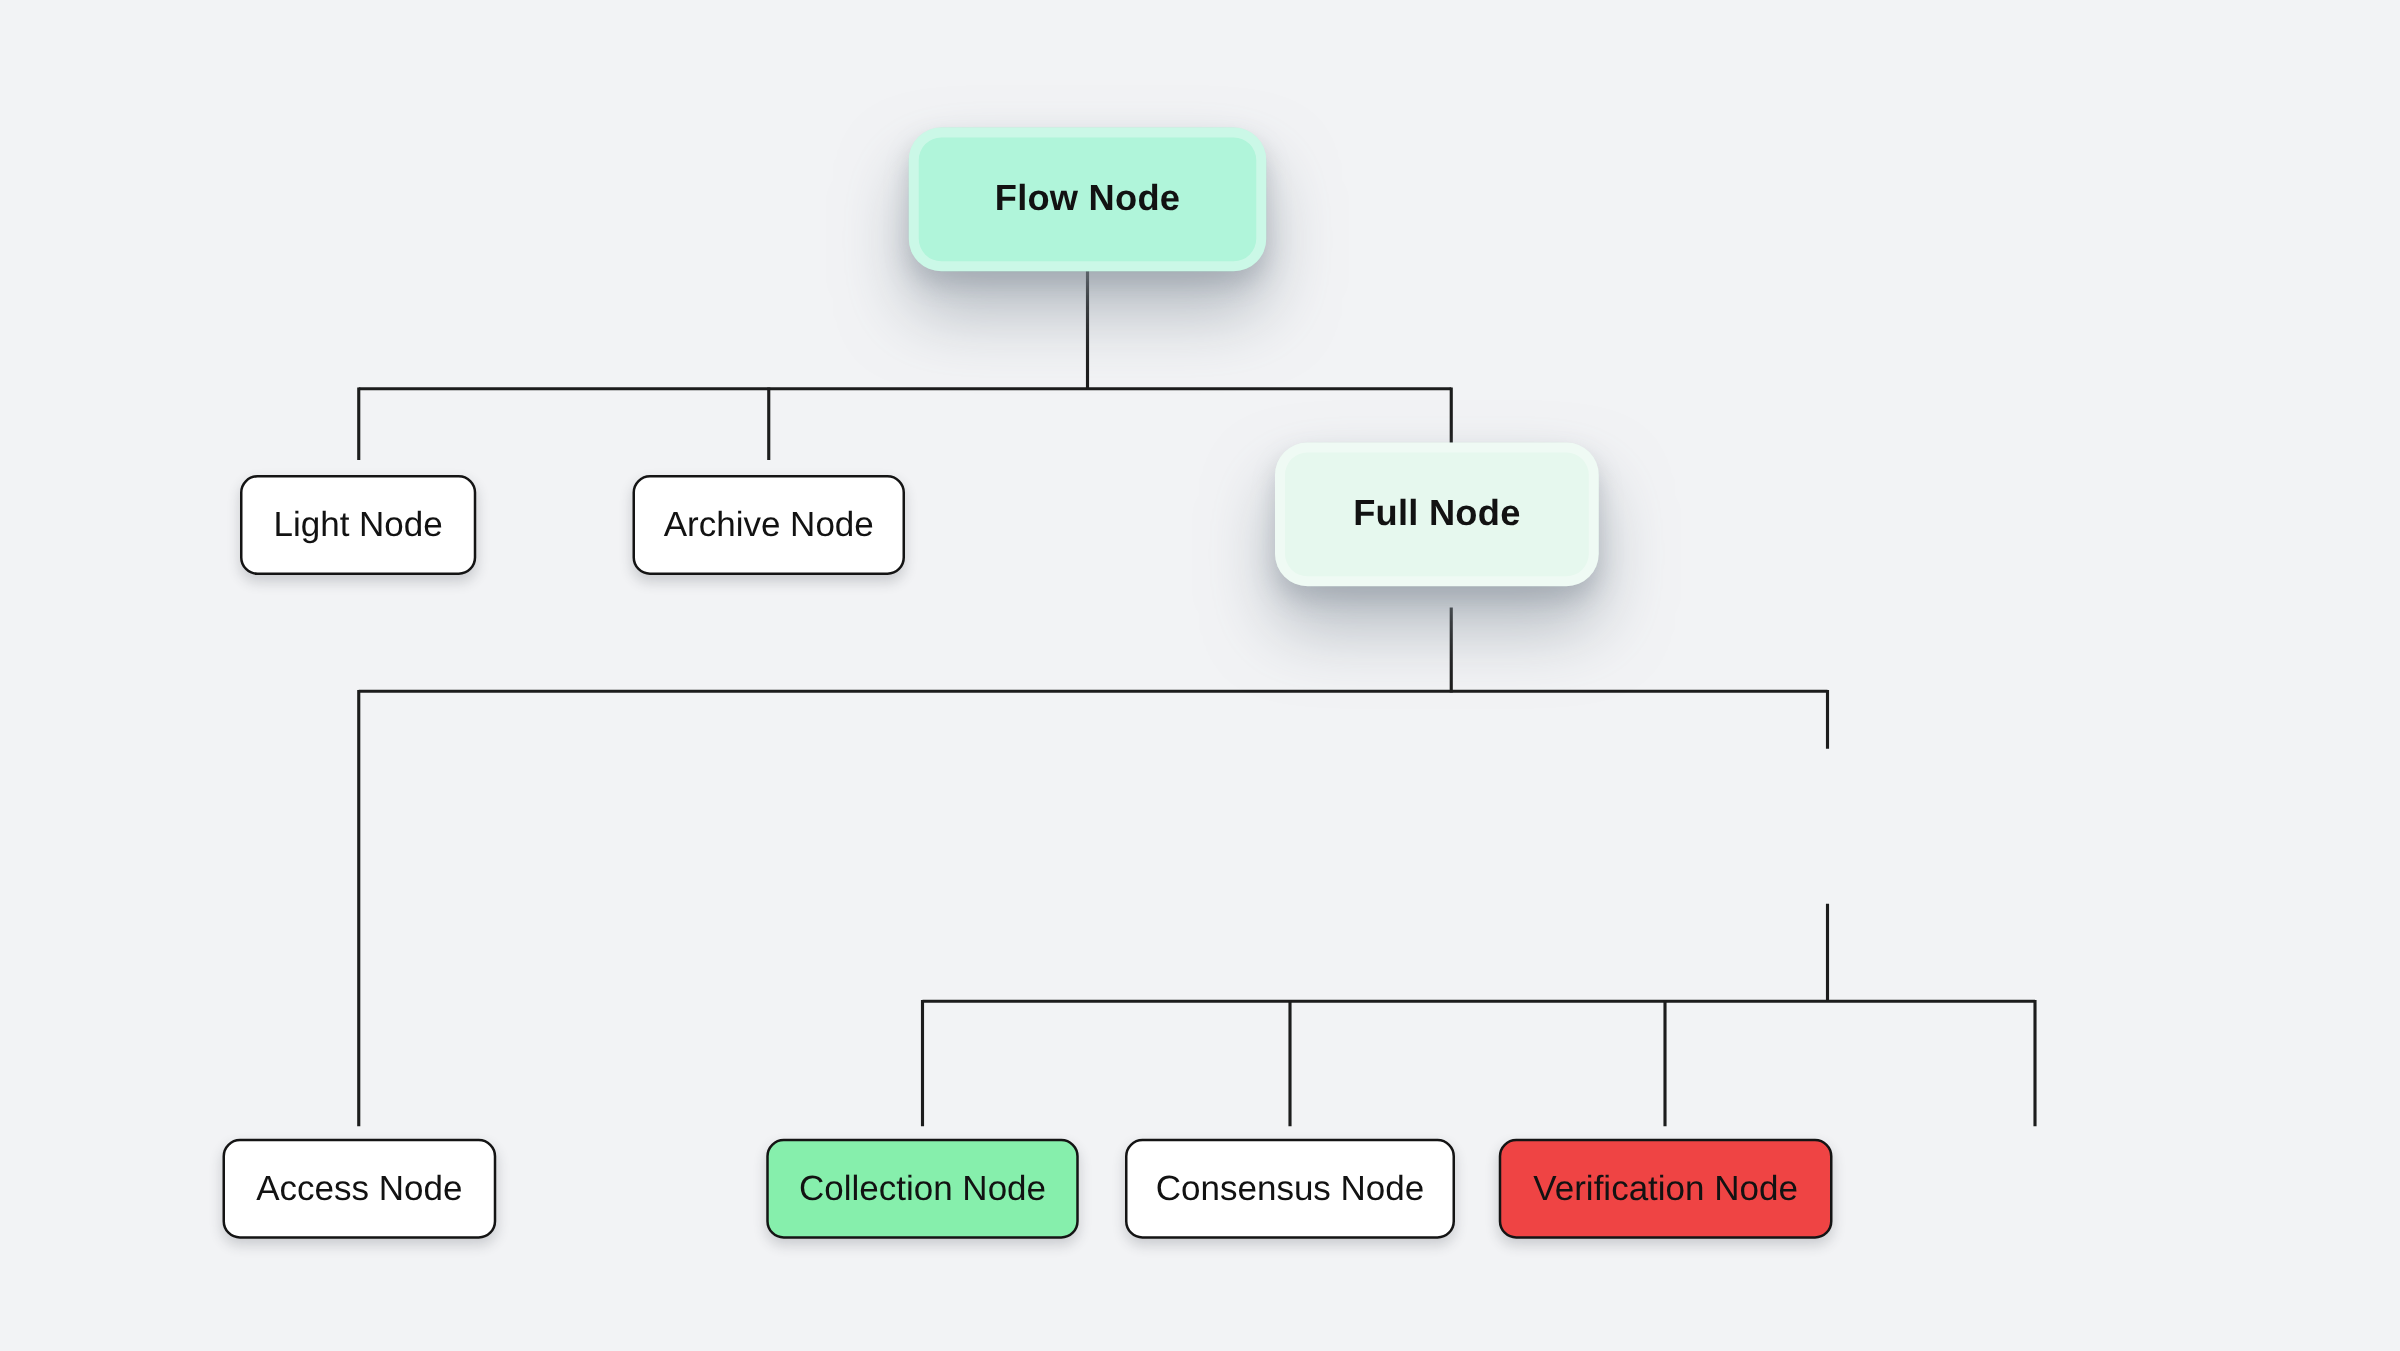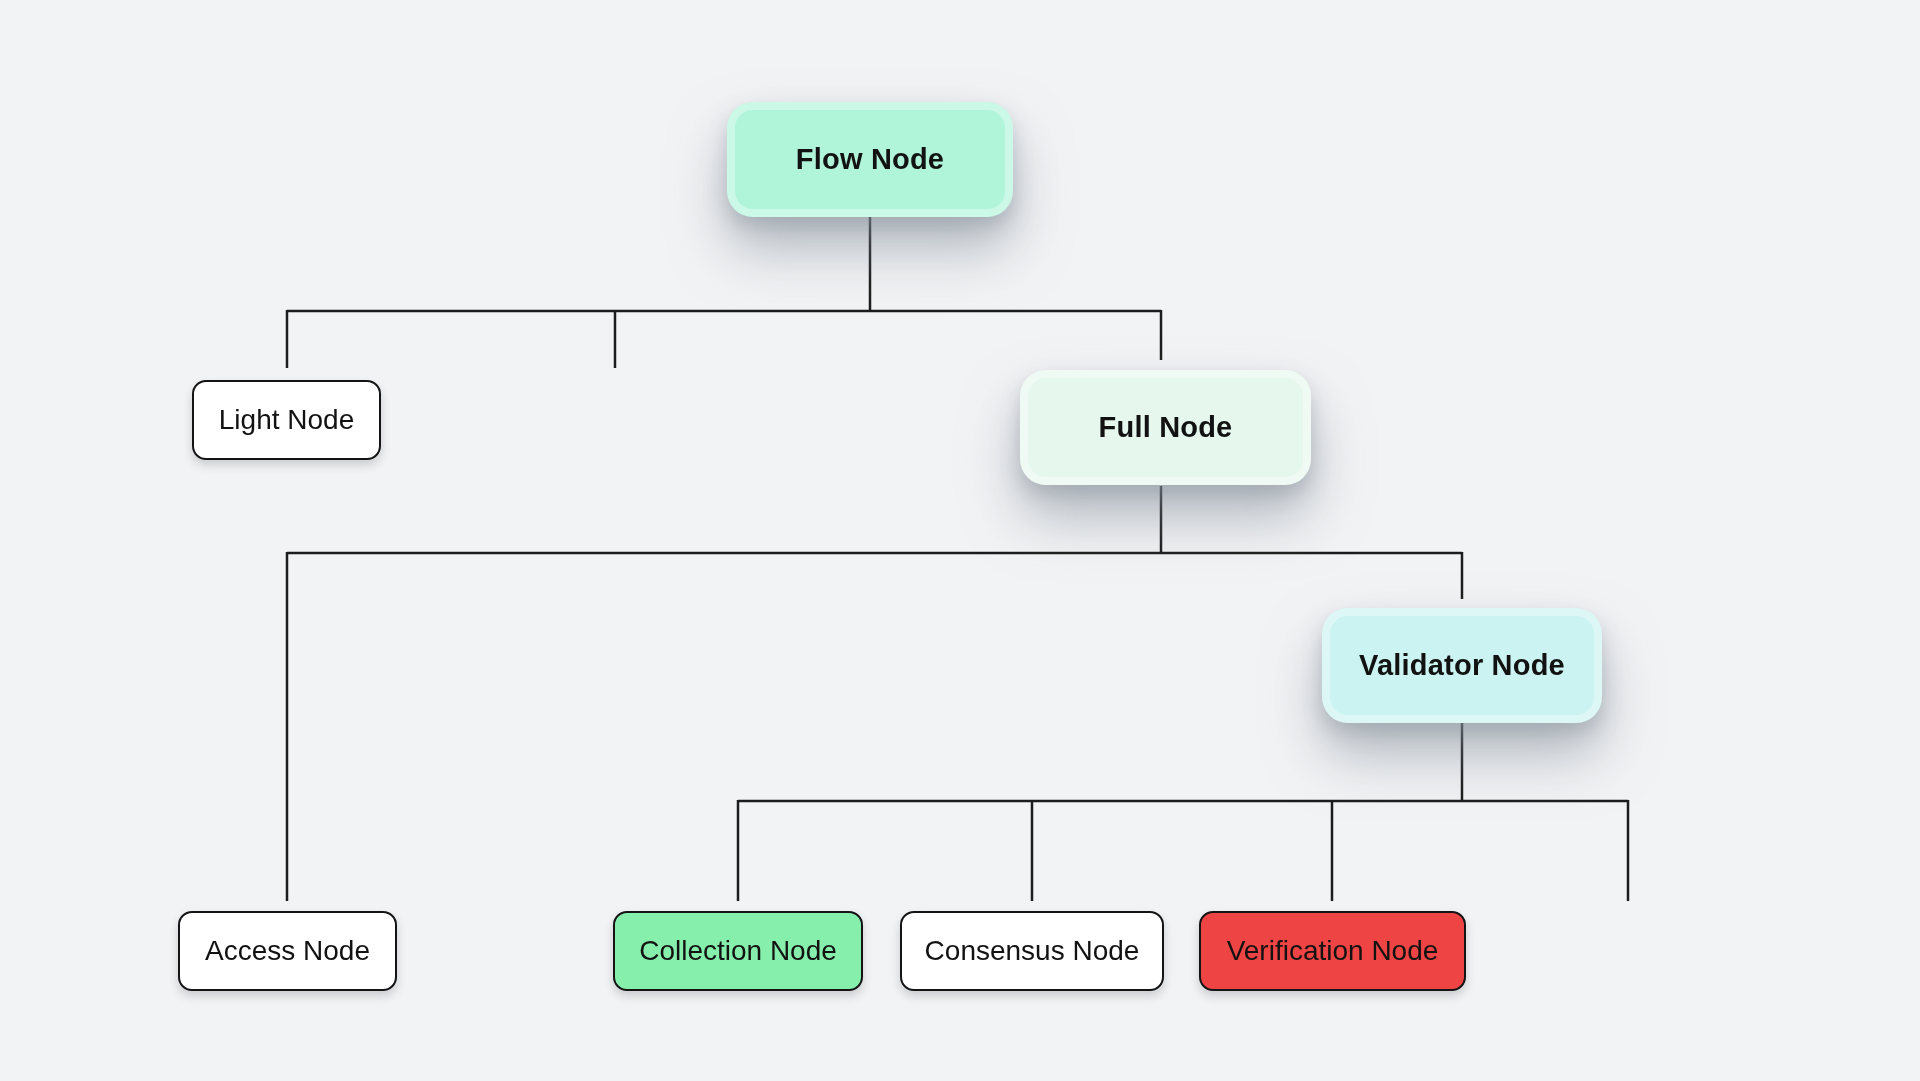--- a/index.html
+++ b/index.html
@@ -60,21 +60,21 @@
     border-radius: 14px;
     font-size: 28px;
     font-weight: 500;
     box-shadow: 0 5px 10px rgba(45, 52, 62, 0.20);
   }
 
   
   .pos-flow        { left: 727px;  top: 102px; width: 286px; height: 115px; }
   .pos-light       { left: 192px;  top: 380px; width: 189px; height: 80px;  }
   .pos-archive     { left: 506px;  top: 380px; width: 218px; height: 80px;  }
-  .pos-full        { left: 1020px; top: 370px; width: 291px; height: 115px; }
+  .pos-full        { left: 1020px; top: 354px; width: 259px; height: 115px; }
   .pos-validator   { left: 1322px; top: 608px; width: 280px; height: 115px; }
   .pos-access      { left: 178px;  top: 911px; width: 219px; height: 80px;  }
   .pos-collection  { left: 613px;  top: 911px; width: 250px; height: 80px;  }
   .pos-consensus   { left: 900px;  top: 911px; width: 264px; height: 80px;  }
   .pos-verification{ left: 1199px; top: 911px; width: 267px; height: 80px;  }
   .pos-execution   { left: 1503px; top: 911px; width: 250px; height: 80px;  }
 </style>
 </head>
 <body>
 
@@ -107,28 +107,28 @@
   </svg>
 
   <div class="node big pos-flow" style="background-color: rgb(176, 245, 218);">
     <span>Flow Node</span>
   </div>
 
   <div class="node plain pos-light" style="background-color: rgb(255, 255, 255);">
     <span>Light Node</span>
   </div>
 
+  <div class="node plain pos-archive" style="background-color: rgb(255, 255, 255);">
+    <span>Archive Node</span>
+  </div>
 
   <div class="node big pos-full" style="background-color: rgb(230, 248, 238);">
     <span>Full Node</span>
   </div>
 
-  <div class="node big pos-validator" style="background-color: rgb(203, 243, 241);">
-    <span>Validator Node</span>
-  </div>
 
   <div class="node plain pos-access" style="background-color: rgb(255, 255, 255);">
     <span>Access Node</span>
   </div>
 
   <div class="node plain pos-collection" style="background-color: #86efac; text-align: center;">
     <span>Collection Node</span>
   </div>
 
   <div class="node plain pos-consensus" style="background-color: rgb(255, 255, 255); text-align: center;">

